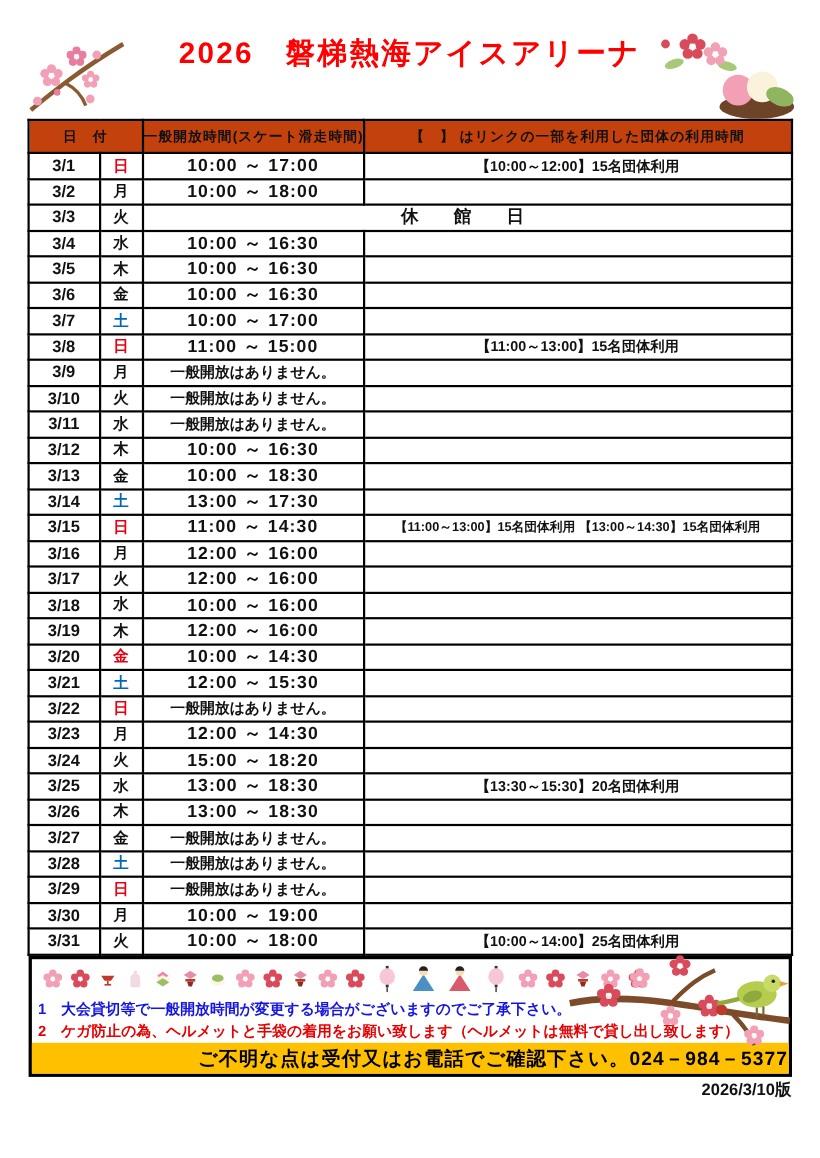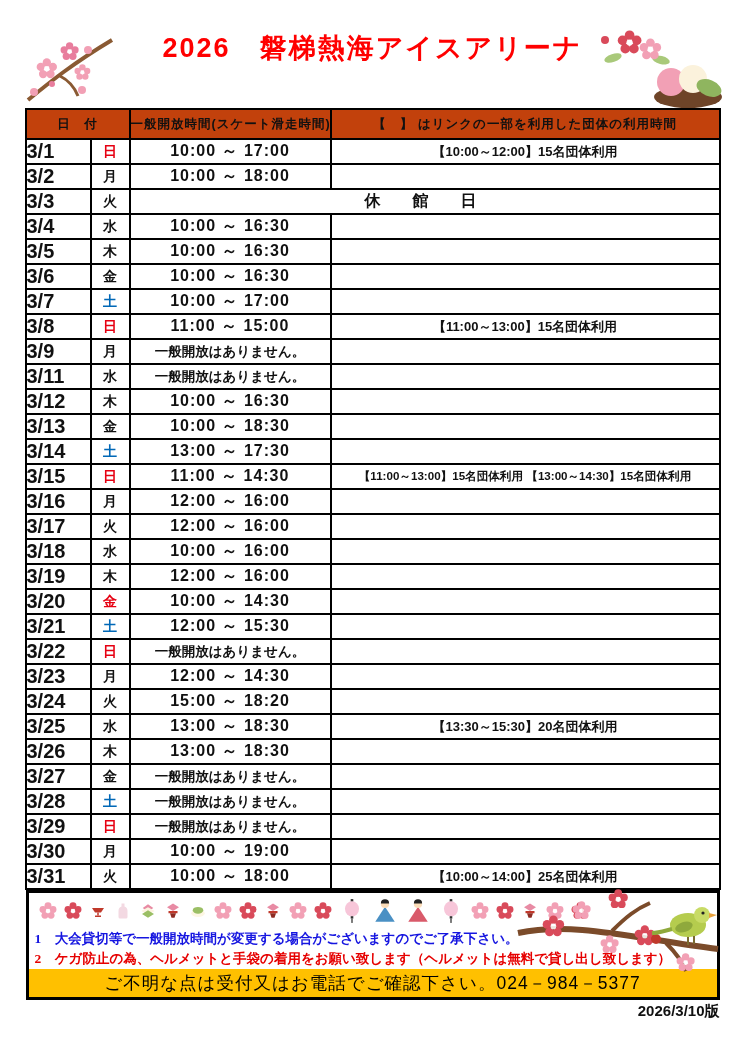--- a/index.html
+++ b/index.html
@@ -10,38 +10,38 @@
   .subtitle{margin:0;font-size:29px;font-weight:bold;color:#2e86c4;letter-spacing:1px;line-height:1.15;}
   .deco{position:absolute;pointer-events:none;}
   .deco-left{left:22px;top:34px;}
   .deco-right-flowers{right:70px;top:28px;}
   .deco-dango{right:16px;top:54px;}
 
   table.sched{width:694px;margin:0 auto;border-collapse:collapse;table-layout:fixed;}
   .sched th,.sched td{border:2px solid #000;padding:0;font-weight:bold;color:#111;overflow:hidden;white-space:nowrap;}
   .sched thead th{background:#c2410c;font-size:12.5px;height:28px;text-align:center;letter-spacing:1px;}
   .sched td{height:21.5px;}
-  .c-date{font-size:20px;text-align:left;}
+  .c-date{font-size:15px;text-align:center;}
   .c-day{font-size:14px;text-align:center;}
   .c-day.red{color:#e60012;}
   .c-day.blue{color:#0068b7;}
   .c-time{font-size:16px;text-align:center;letter-spacing:1px;}
   .c-time.no-open{font-size:13.5px;letter-spacing:0;}
   .c-closed{font-size:16px;text-align:center;letter-spacing:8px;}
   .c-note{font-size:13px;text-align:center;padding-left:4px;letter-spacing:0;}
   .c-note.small{font-size:11.6px;}
 
   .fbox{position:relative;width:694px;margin:0 auto;border:3px solid #000;box-sizing:border-box;}
   .strip{height:36px;display:flex;align-items:center;gap:7px;padding-left:10px;overflow:hidden;}
   .ico{width:18px;height:18px;flex:0 0 auto;}
   .ico.big{width:26px;height:26px;}
-  .fnote{margin:0;padding:1px 6px;font-size:13.5px;font-weight:bold;line-height:1.35;font-family:Liberation Serif, serif;}
+  .fnote{margin:0;padding:1px 6px;font-size:13.5px;font-weight:bold;line-height:1.35;}
   .fnote.blue{color:#1515e0;}
   .fnote.red{color:#e60000;}
-  .banner{background:#ffc000;text-align:center;font-weight:normal;font-size:17.5px;color:#000;
+  .banner{background:#ffc000;text-align:right;font-weight:bold;font-size:17.5px;color:#000;
           padding:2px 0;letter-spacing:1px;}
   .version{width:694px;margin:2px auto 0;text-align:right;font-weight:bold;font-size:15px;color:#111;}
   .strip-branch{position:absolute;right:-4px;top:-6px;}
 </style>
 </head>
 <body>
 
 <svg width="0" height="0" style="position:absolute" aria-hidden="true">
   <defs>
     <g id="sym-flower">
@@ -179,20 +179,26 @@
         </tr>
         <tr>
           <td class="c-date">3/8</td>
           <td class="c-day red">日</td>
           <td class="c-time">11:00 ～ 15:00</td>
           <td class="c-note">【11:00～13:00】15名団体利用</td>
         </tr>
         <tr>
           <td class="c-date">3/9</td>
           <td class="c-day black">月</td>
+          <td class="c-time no-open">一般開放はありません。</td>
+          <td class="c-note"></td>
+        </tr>
+        <tr>
+          <td class="c-date">3/10</td>
+          <td class="c-day black">火</td>
           <td class="c-time no-open">一般開放はありません。</td>
           <td class="c-note"></td>
         </tr>
         <tr>
           <td class="c-date">3/11</td>
           <td class="c-day black">水</td>
           <td class="c-time no-open">一般開放はありません。</td>
           <td class="c-note"></td>
         </tr>
         <tr>

